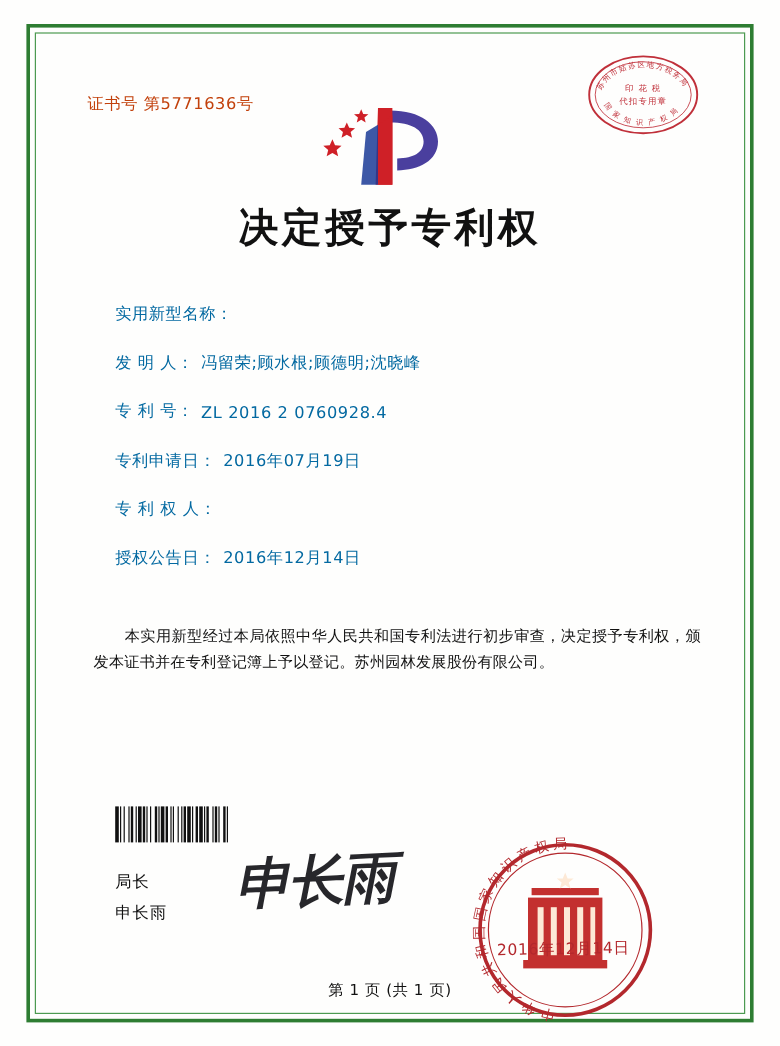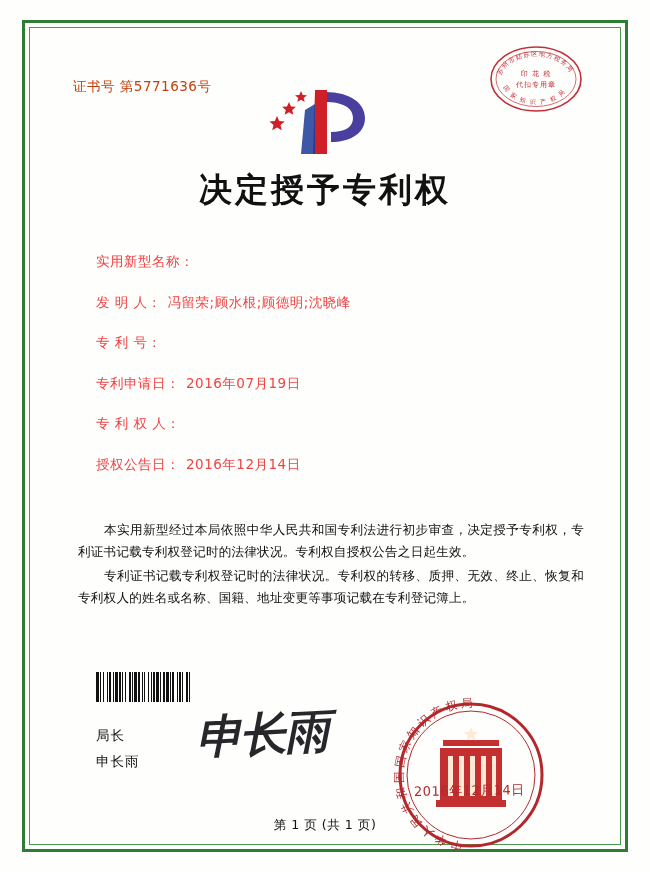--- a/index.html
+++ b/index.html
@@ -84,21 +84,21 @@
     position: absolute;
     left: 96px;
     top: 253px;
     right: 70px;
   }
   .field-row {
     display: flex;
     align-items: flex-end;
     margin-bottom: 22.5px;
     font-size: 13.5px;
-    color: #ef4444;
+    color: #0369a1;
   }
   .field-label {
     white-space: pre;
     letter-spacing: 0.5px;
   }
   .field-value {
     margin-left: 6px;
     letter-spacing: 0.5px;
   }
 
@@ -239,37 +239,37 @@
   <div class="fields">
     <div class="field-row">
       <span class="field-label">实用新型名称：</span>
     </div>
     <div class="field-row">
       <span class="field-label">发 明 人：</span>
       <span class="field-value">冯留荣;顾水根;顾德明;沈晓峰</span>
     </div>
     <div class="field-row">
       <span class="field-label">专 利 号：</span>
+      <span class="field-value">ZL 2016 2 0760928.4</span>
     </div>
     <div class="field-row">
       <span class="field-label">专利申请日：</span>
       <span class="field-value">2016年07月19日</span>
     </div>
     <div class="field-row">
       <span class="field-label">专 利 权 人：</span>
     </div>
     <div class="field-row">
       <span class="field-label">授权公告日：</span>
       <span class="field-value">2016年12月14日</span>
     </div>
   </div>
 
   <div class="paras">
-    <p>本实用新型经过本局依照中华人民共和国专利法进行初步审查，决定授予专利权，专利证书记载专利权登记时的法律状况。专利权自授权公告之日起生效。</p>
-    <p>专利证书记载专利权登记时的法律状况。专利权的转移、质押、无效、终止、恢复和专利权人的姓名或名称、国籍、地址变更等事项记载在专利登记簿上。</p>
+    <p>本实用新型经过本局依照中华人民共和国专利法进行初步审查，决定授予专利权，颁发本证书并在专利登记簿上予以登记。苏州园林发展股份有限公司。</p>
   </div>
 
   <div class="barcode" id="barcode">
       <i style="width: 3px; background: rgb(17, 17, 17);"></i>
       <i style="width: 1px; background: transparent;"></i>
       <i style="width: 1px; background: rgb(17, 17, 17);"></i>
       <i style="width: 2px; background: transparent;"></i>
       <i style="width: 1px; background: rgb(17, 17, 17);"></i>
       <i style="width: 3px; background: transparent;"></i>
       <i style="width: 1px; background: rgb(17, 17, 17);"></i>

